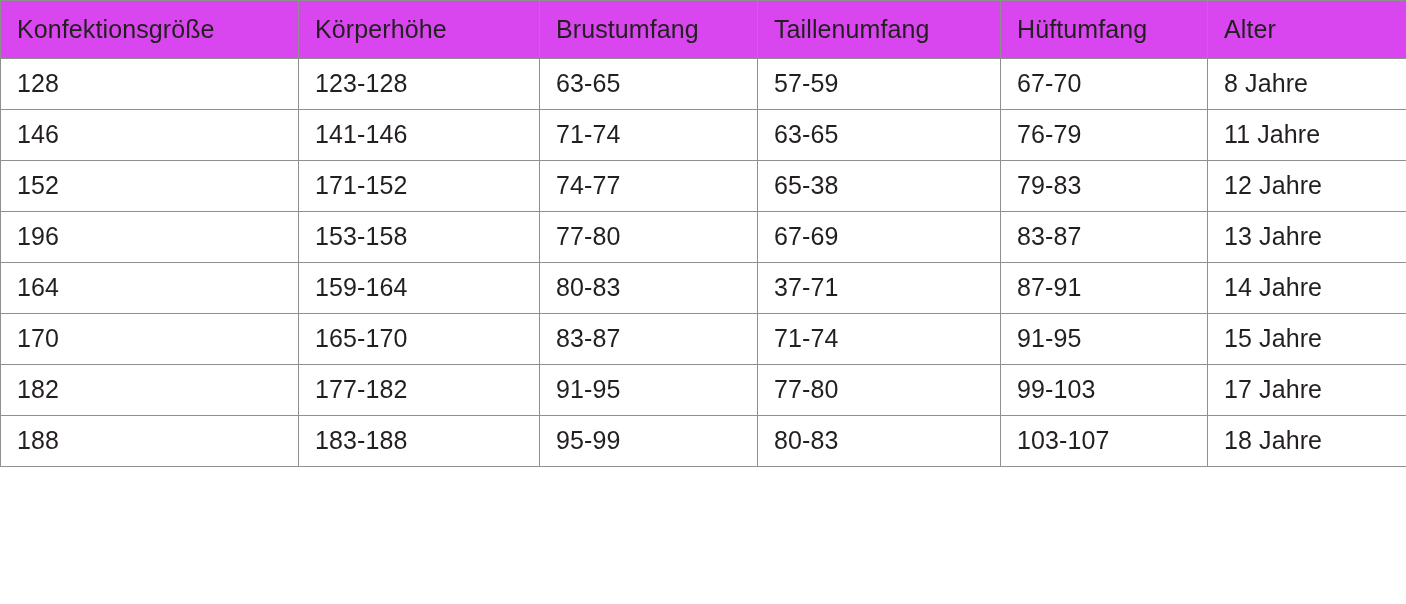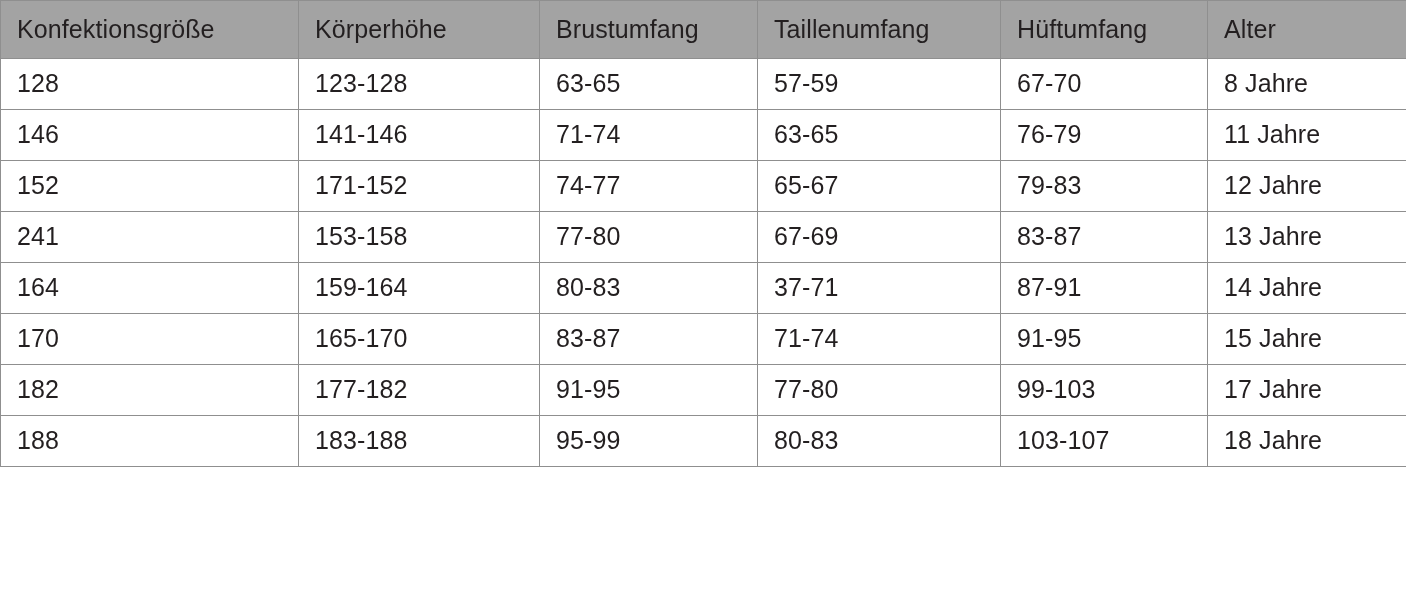--- a/index.html
+++ b/index.html
@@ -33,21 +33,21 @@
     vertical-align: middle;
     padding: 0 0 0 16px;
     font-weight: normal;
     font-size: 25px;
     line-height: 1.1;
     letter-spacing: 0.1px;
     white-space: nowrap;
     overflow: hidden;
   }
   .size-table thead th {
-    background: #a3a3a3;
+    background: #d946ef;
     height: 57px;
     color: #231f20;
   }
   .size-table tbody td {
     background: #ffffff;
     height: 50px;
     color: #231f20;
   }
 </style>
 </head>
@@ -86,26 +86,26 @@
       <td>141-146</td>
       <td>71-74</td>
       <td>63-65</td>
       <td>76-79</td>
       <td>11 Jahre</td>
     </tr>
     <tr>
       <td>152</td>
       <td>171-152</td>
       <td>74-77</td>
-      <td>65-67</td>
+      <td>65-38</td>
       <td>79-83</td>
       <td>12 Jahre</td>
     </tr>
     <tr>
-      <td>241</td>
+      <td>196</td>
       <td>153-158</td>
       <td>77-80</td>
       <td>67-69</td>
       <td>83-87</td>
       <td>13 Jahre</td>
     </tr>
     <tr>
       <td>164</td>
       <td>159-164</td>
       <td>80-83</td>

